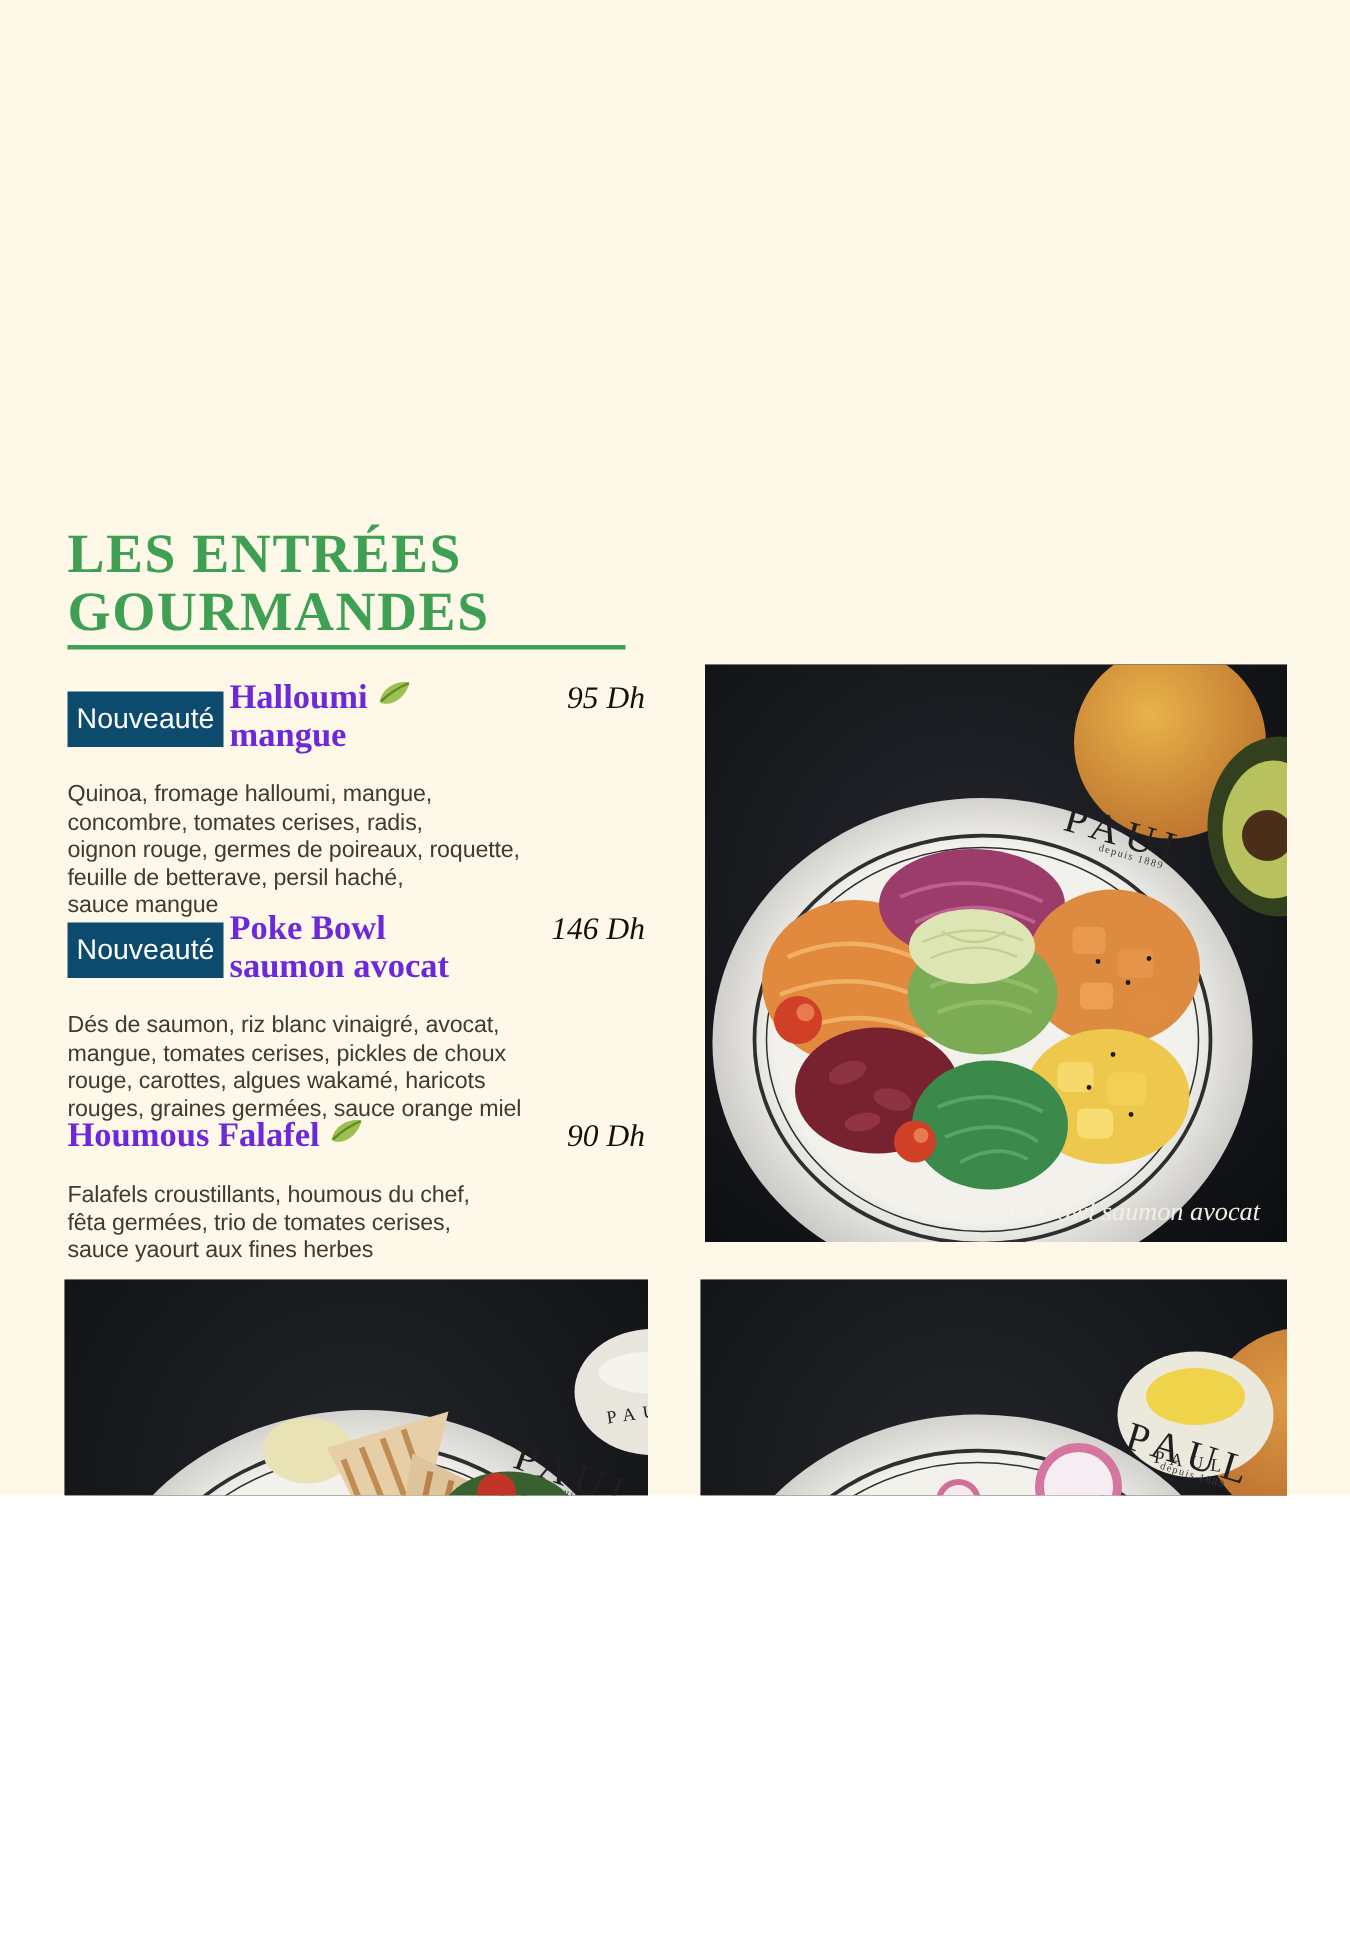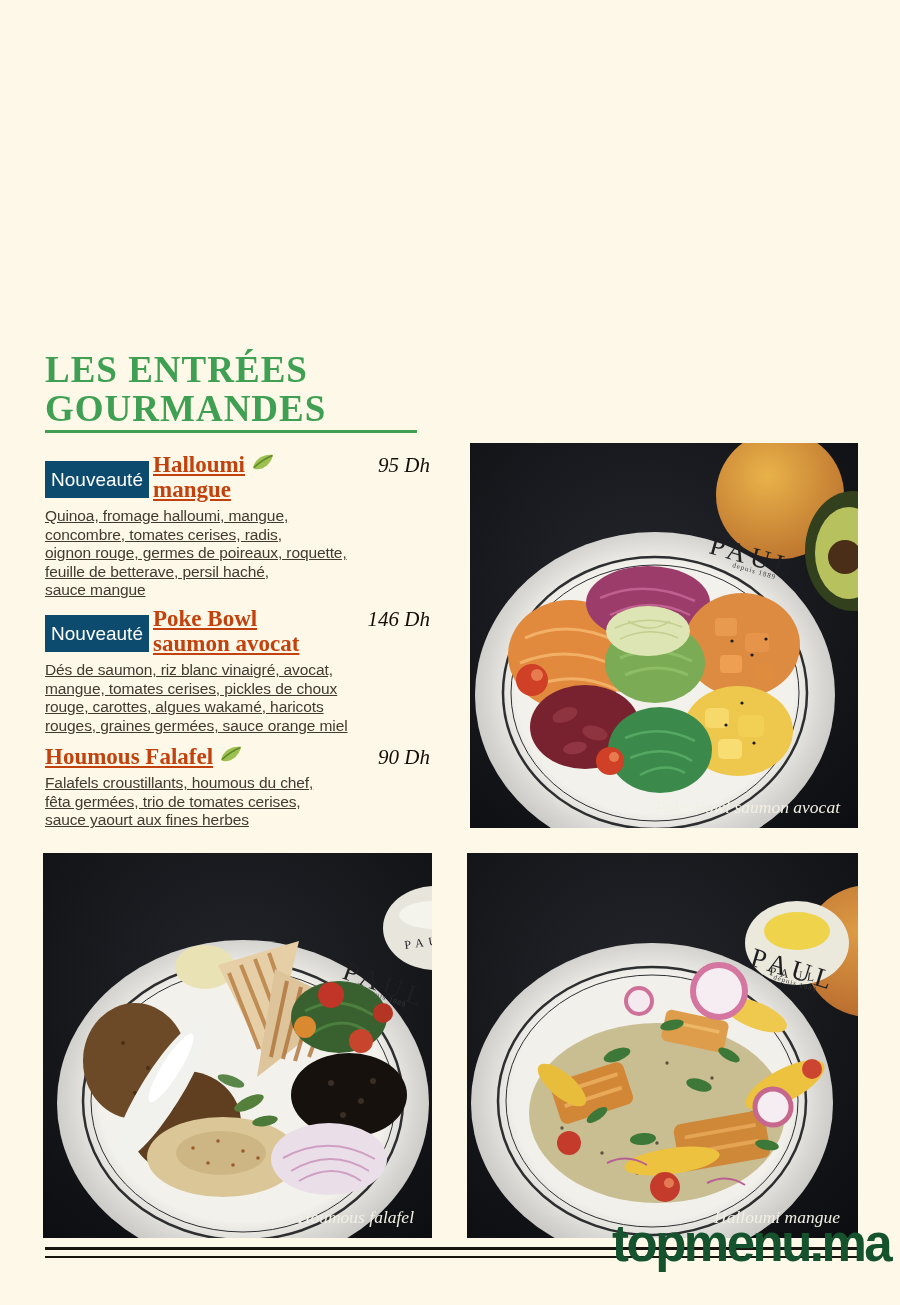--- a/index.html
+++ b/index.html
@@ -1,18 +1,18 @@
 <!DOCTYPE html>
 <html><head>
 <meta charset="utf-8">
 <style>
   html,body{margin:0;padding:0;}
   .page{
     position:relative;
-    width:900px;height:1305px;
+    width:900px;height:997px;
     background:#fdf8e8;
     overflow:hidden;
     font-family:"Liberation Sans", sans-serif;
   }
   
   .section-title{
     position:absolute;left:45px;top:350px;width:400px;
     font-family:"Liberation Serif", serif;
     font-weight:bold;font-size:37px;line-height:39px;
     letter-spacing:1px;color:#3fa053;
@@ -24,31 +24,31 @@
   }
   
   .item{position:absolute;left:45px;width:385px;}
   .badge{
     position:absolute;left:0;top:9px;width:104px;height:37px;
     background:#0c4a6e;color:#ffffff;
     font-size:19px;display:flex;align-items:center;justify-content:center;
   }
   .item .title{
     font-family:"Liberation Serif", serif;font-weight:bold;
-    font-size:23px;line-height:25px;color:#c2410c;
-    white-space:pre-line;display:inline-block;vertical-align:top;text-decoration:underline;
+    font-size:23px;line-height:25px;color:#6d28d9;
+    white-space:pre-line;display:inline-block;vertical-align:top;
   }
   .with-badge .title{margin-left:108px;}
   .price{
     position:absolute;right:0;top:1px;
     font-family:"Liberation Serif", serif;font-size:21px;color:#140f08;font-style:italic;
   }
   .desc{
-    margin-top:5px;font-size:15.5px;line-height:18.6px;color:#403a2f;
-    white-space:pre-line;letter-spacing:-0.1px;text-decoration:underline;
+    margin-top:19px;font-size:15.5px;line-height:18.6px;color:#403a2f;
+    white-space:pre-line;letter-spacing:-0.1px;
   }
   .leaf{display:inline-block;width:24px;height:18px;margin-left:6px;vertical-align:-2px;}
   
   .photo{position:absolute;background:#131519;overflow:hidden;}
   .photo svg{display:block;width:100%;height:100%;}
   .photo-1{left:470px;top:443px;width:388px;height:385px;}
   .photo-2{left:43px;top:853px;width:389px;height:385px;}
   .photo-3{left:467px;top:853px;width:391px;height:385px;}
   .caption{
     position:absolute;right:18px;bottom:10px;

